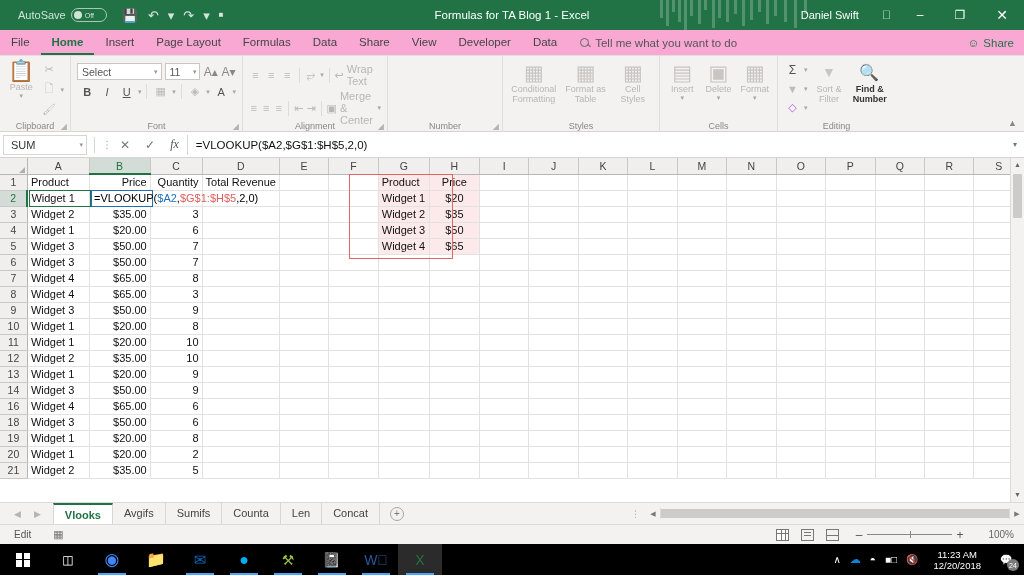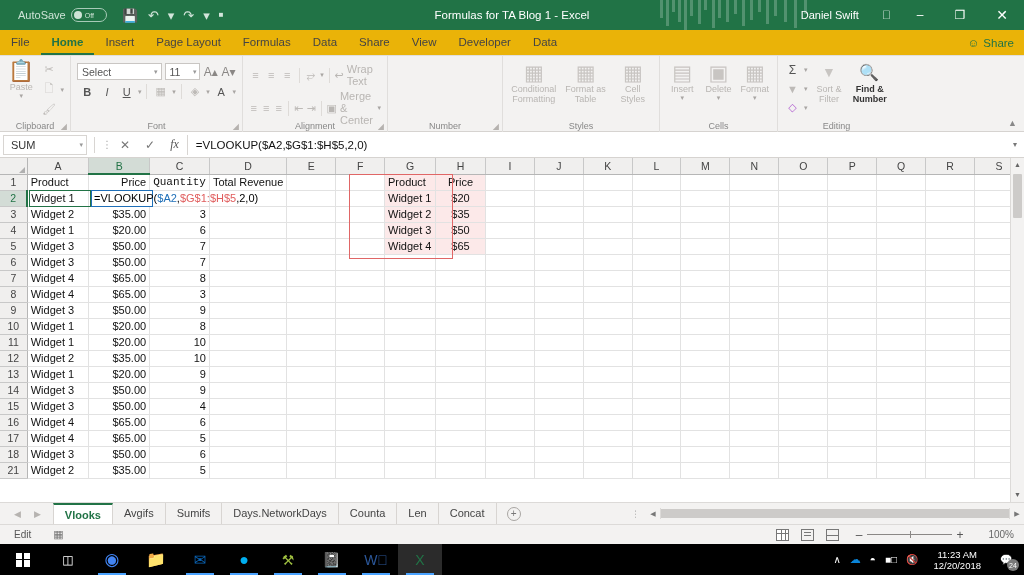--- a/index.html
+++ b/index.html
@@ -33,21 +33,21 @@
     pointer-events:none;
   }
   .tb-right { margin-left:auto; display:flex; align-items:center; gap:0; height:30px; z-index:2;}
   .username { font-size:11px; color:#fff; margin-right:14px; }
   .ribbon-display { font-size:12px; color:#fff; padding:0 10px; opacity:.95;}
   .wbtn { width:40px; height:30px; display:flex; align-items:center; justify-content:center; color:#fff; font-size:12px; }
   .wbtn.close { width:44px; font-size:14px;}
 
   
   .tabbar {
-    height:26px; background:#eab308; display:flex; align-items:flex-end;
+    height:26px; background:#f9a8d4; display:flex; align-items:flex-end;
     border-bottom:1px solid #e1dfdd; position:relative;
   }
   .tab {
     font-size:11.5px; color:#444; padding:0 11px; height:25px; line-height:25px; white-space:nowrap;
   }
   .tab.active { color:#217346; font-weight:bold; border-bottom:2px solid #217346; }
   .tellme { display:flex; align-items:center; gap:6px; margin-left:12px; font-size:11.5px; color:#555; height:25px;}
   .mag { display:inline-block; width:9px; height:9px; border:1.2px solid #666; border-radius:50%; position:relative; }
   .mag::after { content:''; position:absolute; width:4px; height:1.2px; background:#666; transform:rotate(45deg); right:-3px; bottom:0px;}
   .share {
@@ -233,20 +233,24 @@
     <div class="tab">File</div>
     <div class="tab active">Home</div>
     <div class="tab">Insert</div>
     <div class="tab">Page Layout</div>
     <div class="tab">Formulas</div>
     <div class="tab">Data</div>
     <div class="tab">Share</div>
     <div class="tab">View</div>
     <div class="tab">Developer</div>
     <div class="tab">Data</div>
+    <div class="tellme">
+      <span class="mag"></span>
+      <span>Tell me what you want to do</span>
+    </div>
     <div class="share">
       <span>☺</span>
       <span>Share</span>
     </div>
   </div>
 
   <div class="ribbon">
 
     <div class="rgroup" style="width:70px">
       <div class="rgbody">
@@ -457,21 +461,21 @@
         <th class="colh" style="width:51px">Q</th>
         <th class="colh" style="width:51px">R</th>
         <th class="colh" style="width:51px">S</th>
       </tr>
       </tbody>
         <tbody id="grid-body">
           <tr>
             <td class="rowh">1</td>
             <td class="cell" style="width: 62px;">Product</td>
             <td class="cell num" style="width: 62px;">Price</td>
-            <td class="cell num" style="width: 52px; font-family: Liberation Mono, monospace;">Quantity</td>
+            <td class="cell num" style="width: 52px;">Quantity</td>
             <td class="cell" style="width: 74px;">Total Revenue</td>
             <td class="cell" style="width: 51px;"></td>
             <td class="cell" style="width: 51px;"></td>
             <td class="cell lookup" style="width: 51px;">Product</td>
             <td class="cell lookup ctr" style="width: 51px;">Price</td>
             <td class="cell" style="width: 51px;"></td>
             <td class="cell" style="width: 51px;"></td>
             <td class="cell" style="width: 51px;"></td>
             <td class="cell" style="width: 51px;"></td>
             <td class="cell" style="width: 51px;"></td>
@@ -762,42 +766,20 @@
             <td class="cell" style="width: 51px;"></td>
             <td class="cell" style="width: 51px;"></td>
             <td class="cell" style="width: 51px;"></td>
             <td class="cell" style="width: 51px;"></td>
             <td class="cell" style="width: 51px;"></td>
             <td class="cell" style="width: 51px;"></td>
             <td class="cell" style="width: 51px;"></td>
             <td class="cell" style="width: 51px;"></td>
           </tr>
           <tr>
-            <td class="rowh">15</td>
-            <td class="cell" style="width: 62px;">Widget 3</td>
-            <td class="cell num" style="width: 62px;">$50.00</td>
-            <td class="cell num" style="width: 52px;">4</td>
-            <td class="cell" style="width: 74px;"></td>
-            <td class="cell" style="width: 51px;"></td>
-            <td class="cell" style="width: 51px;"></td>
-            <td class="cell" style="width: 51px;"></td>
-            <td class="cell" style="width: 51px;"></td>
-            <td class="cell" style="width: 51px;"></td>
-            <td class="cell" style="width: 51px;"></td>
-            <td class="cell" style="width: 51px;"></td>
-            <td class="cell" style="width: 51px;"></td>
-            <td class="cell" style="width: 51px;"></td>
-            <td class="cell" style="width: 51px;"></td>
-            <td class="cell" style="width: 51px;"></td>
-            <td class="cell" style="width: 51px;"></td>
-            <td class="cell" style="width: 51px;"></td>
-            <td class="cell" style="width: 51px;"></td>
-            <td class="cell" style="width: 51px;"></td>
-          </tr>
-          <tr>
             <td class="rowh">16</td>
             <td class="cell" style="width: 62px;">Widget 4</td>
             <td class="cell num" style="width: 62px;">$65.00</td>
             <td class="cell num" style="width: 52px;">6</td>
             <td class="cell" style="width: 74px;"></td>
             <td class="cell" style="width: 51px;"></td>
             <td class="cell" style="width: 51px;"></td>
             <td class="cell" style="width: 51px;"></td>
             <td class="cell" style="width: 51px;"></td>
             <td class="cell" style="width: 51px;"></td>
@@ -806,42 +788,20 @@
             <td class="cell" style="width: 51px;"></td>
             <td class="cell" style="width: 51px;"></td>
             <td class="cell" style="width: 51px;"></td>
             <td class="cell" style="width: 51px;"></td>
             <td class="cell" style="width: 51px;"></td>
             <td class="cell" style="width: 51px;"></td>
             <td class="cell" style="width: 51px;"></td>
             <td class="cell" style="width: 51px;"></td>
           </tr>
           <tr>
-            <td class="rowh">17</td>
-            <td class="cell" style="width: 62px;">Widget 4</td>
-            <td class="cell num" style="width: 62px;">$65.00</td>
-            <td class="cell num" style="width: 52px;">5</td>
-            <td class="cell" style="width: 74px;"></td>
-            <td class="cell" style="width: 51px;"></td>
-            <td class="cell" style="width: 51px;"></td>
-            <td class="cell" style="width: 51px;"></td>
-            <td class="cell" style="width: 51px;"></td>
-            <td class="cell" style="width: 51px;"></td>
-            <td class="cell" style="width: 51px;"></td>
-            <td class="cell" style="width: 51px;"></td>
-            <td class="cell" style="width: 51px;"></td>
-            <td class="cell" style="width: 51px;"></td>
-            <td class="cell" style="width: 51px;"></td>
-            <td class="cell" style="width: 51px;"></td>
-            <td class="cell" style="width: 51px;"></td>
-            <td class="cell" style="width: 51px;"></td>
-            <td class="cell" style="width: 51px;"></td>
-            <td class="cell" style="width: 51px;"></td>
-          </tr>
-          <tr>
             <td class="rowh">18</td>
             <td class="cell" style="width: 62px;">Widget 3</td>
             <td class="cell num" style="width: 62px;">$50.00</td>
             <td class="cell num" style="width: 52px;">6</td>
             <td class="cell" style="width: 74px;"></td>
             <td class="cell" style="width: 51px;"></td>
             <td class="cell" style="width: 51px;"></td>
             <td class="cell" style="width: 51px;"></td>
             <td class="cell" style="width: 51px;"></td>
             <td class="cell" style="width: 51px;"></td>
@@ -850,20 +810,64 @@
             <td class="cell" style="width: 51px;"></td>
             <td class="cell" style="width: 51px;"></td>
             <td class="cell" style="width: 51px;"></td>
             <td class="cell" style="width: 51px;"></td>
             <td class="cell" style="width: 51px;"></td>
             <td class="cell" style="width: 51px;"></td>
             <td class="cell" style="width: 51px;"></td>
             <td class="cell" style="width: 51px;"></td>
           </tr>
           <tr>
+            <td class="rowh">19</td>
+            <td class="cell" style="width: 62px;">Widget 1</td>
+            <td class="cell num" style="width: 62px;">$20.00</td>
+            <td class="cell num" style="width: 52px;">8</td>
+            <td class="cell" style="width: 74px;"></td>
+            <td class="cell" style="width: 51px;"></td>
+            <td class="cell" style="width: 51px;"></td>
+            <td class="cell" style="width: 51px;"></td>
+            <td class="cell" style="width: 51px;"></td>
+            <td class="cell" style="width: 51px;"></td>
+            <td class="cell" style="width: 51px;"></td>
+            <td class="cell" style="width: 51px;"></td>
+            <td class="cell" style="width: 51px;"></td>
+            <td class="cell" style="width: 51px;"></td>
+            <td class="cell" style="width: 51px;"></td>
+            <td class="cell" style="width: 51px;"></td>
+            <td class="cell" style="width: 51px;"></td>
+            <td class="cell" style="width: 51px;"></td>
+            <td class="cell" style="width: 51px;"></td>
+            <td class="cell" style="width: 51px;"></td>
+          </tr>
+          <tr>
+            <td class="rowh">20</td>
+            <td class="cell" style="width: 62px;">Widget 1</td>
+            <td class="cell num" style="width: 62px;">$20.00</td>
+            <td class="cell num" style="width: 52px;">2</td>
+            <td class="cell" style="width: 74px;"></td>
+            <td class="cell" style="width: 51px;"></td>
+            <td class="cell" style="width: 51px;"></td>
+            <td class="cell" style="width: 51px;"></td>
+            <td class="cell" style="width: 51px;"></td>
+            <td class="cell" style="width: 51px;"></td>
+            <td class="cell" style="width: 51px;"></td>
+            <td class="cell" style="width: 51px;"></td>
+            <td class="cell" style="width: 51px;"></td>
+            <td class="cell" style="width: 51px;"></td>
+            <td class="cell" style="width: 51px;"></td>
+            <td class="cell" style="width: 51px;"></td>
+            <td class="cell" style="width: 51px;"></td>
+            <td class="cell" style="width: 51px;"></td>
+            <td class="cell" style="width: 51px;"></td>
+            <td class="cell" style="width: 51px;"></td>
+          </tr>
+          <tr>
             <td class="rowh">21</td>
             <td class="cell" style="width: 62px;">Widget 2</td>
             <td class="cell num" style="width: 62px;">$35.00</td>
             <td class="cell num" style="width: 52px;">5</td>
             <td class="cell" style="width: 74px;"></td>
             <td class="cell" style="width: 51px;"></td>
             <td class="cell" style="width: 51px;"></td>
             <td class="cell" style="width: 51px;"></td>
             <td class="cell" style="width: 51px;"></td>
             <td class="cell" style="width: 51px;"></td>
@@ -898,21 +902,20 @@
   </div>
 
   <div class="sheetbar">
     <div class="navarrows">
       <span>◀</span>
       <span>▶</span>
     </div>
     <div class="stab active">Vlooks</div>
     <div class="stab">Avgifs</div>
     <div class="stab">Sumifs</div>
-    <div class="stab">Days.NetworkDays</div>
     <div class="stab">Counta</div>
     <div class="stab">Len</div>
     <div class="stab">Concat</div>
     <div class="addsheet">+</div>
     <div class="hsb">
       <span class="hsb-dots">⋮</span>
       <span class="hsb-ar">◀</span>
       <span class="hsb-track">
         <span class="hsb-thumb"></span>
       </span>

